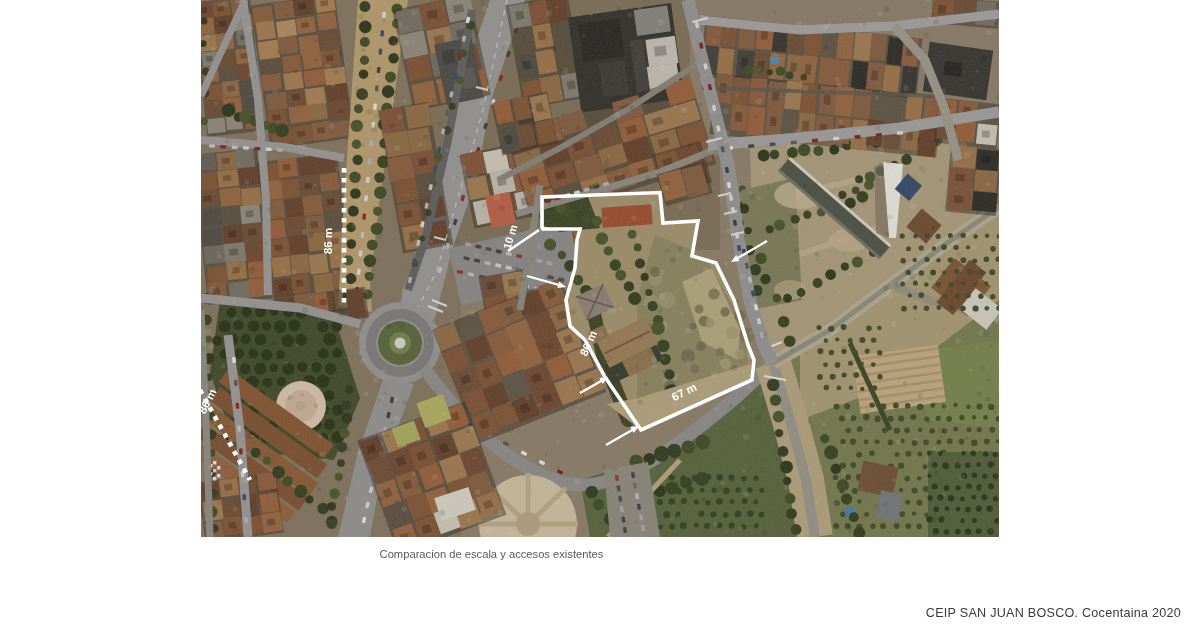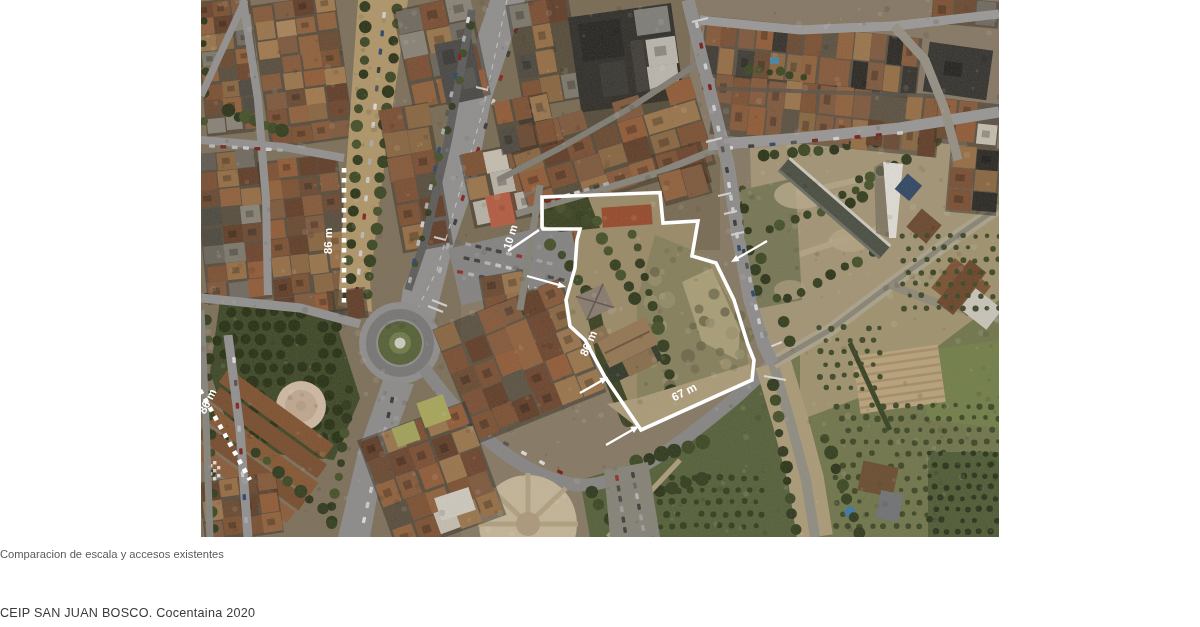--- a/index.html
+++ b/index.html
@@ -1,19 +1,19 @@
 <!DOCTYPE html>
 <html><head>
 <meta charset="utf-8">
 <style>
 html,body{margin:0;padding:0;background:#ffffff;width:1200px;height:627px;overflow:hidden;}
 body{font-family:"Liberation Sans",sans-serif;position:relative;}
 .photo{position:absolute;left:201px;top:0;width:798px;height:537px;}
-.caption{position:absolute;top:548px;left:0;width:983px;text-align:left;font-size:11.2px;color:#58595b;letter-spacing:0px;}
-.title{position:absolute;top:606px;left:0;width:1181px;text-align:left;font-size:12.6px;color:#3a3a3a;letter-spacing:0.25px;}
+.caption{position:absolute;top:548px;left:0;width:983px;text-align:center;font-size:11.2px;color:#58595b;letter-spacing:0px;}
+.title{position:absolute;top:606px;left:0;width:1181px;text-align:right;font-size:12.6px;color:#3a3a3a;letter-spacing:0.25px;}
 </style>
 </head>
 <body>
 
 <div class="photo"><svg width="798" height="537" viewBox="201 0 798 537">
       <defs>
         <clipPath id="ph">
           <rect x="201" y="0" width="798" height="537"></rect>
         </clipPath>
         <filter id="grain" x="0" y="0" width="100%" height="100%">

